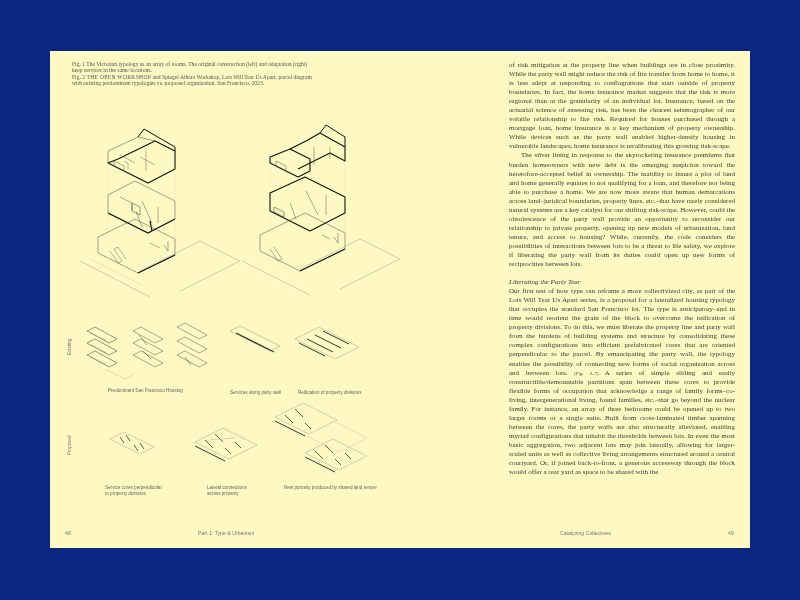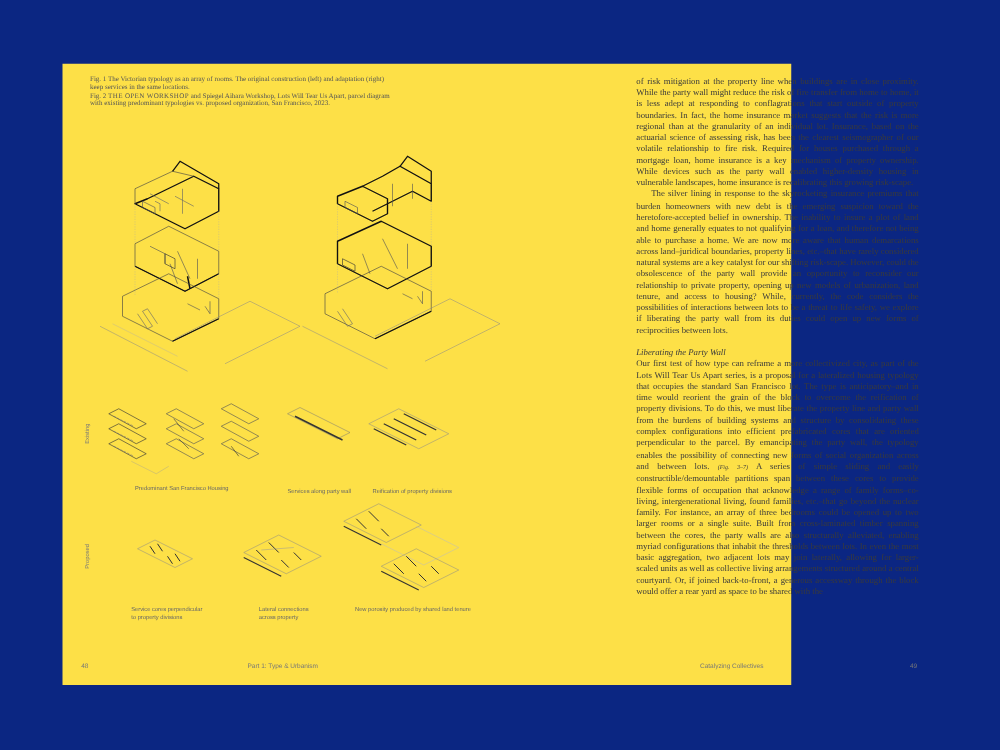--- a/index.html
+++ b/index.html
@@ -1,17 +1,17 @@
 <!DOCTYPE html>
 <html><head>
 <meta charset="utf-8">
 <style>
   html, body { margin:0; padding:0; }
   body { width:800px; height:600px; background:#0b2682; position:relative; overflow:hidden; font-family:"DejaVu Serif", serif; }
-  .spread { position:absolute; left:50px; top:51px; width:583px; height:497px; background:#fde047; }
+  .spread { position:absolute; left:50px; top:51px; width:700px; height:497px; background:#fef9c3; }
   .page { position:absolute; top:0; height:497px; }
   .page.left { left:0; width:350px; }
   .page.right { left:350px; width:350px; }
   .caption { position:absolute; left:22px; top:10px; width:240px; font-family:"Liberation Serif", serif; font-size:5.6px; line-height:6.4px; color:#555; }
   .caption p { margin:0; }
   .caption .sc { letter-spacing:0.3px; }
   .figure { position:absolute; }
   .fig-axo { left:30px; top:60px; width:330px; height:210px; }
   .grid-fig { left:15px; top:262px; width:420px; height:230px; }
   .row-label { position:absolute; font-family:"Liberation Sans", sans-serif; font-size:4.6px; color:#777; transform:rotate(-90deg); transform-origin:left top; white-space:nowrap; }
@@ -157,19 +157,19 @@
     </div>
 
     <span class="folio" style="left:15px; top:479px;">48</span>
     <span class="folio" style="left:148px; top:479px;">Part 1: Type &amp; Urbanism</span>
   </div>
 
   <div class="page right">
     <div class="body-text">
       <p>of risk mitigation at the property line when buildings are in close proximity. While the party wall might reduce the risk of fire transfer from home to home, it is less adept at responding to conflagrations that start outside of property boundaries. In fact, the home insurance market suggests that the risk is more regional than at the granularity of an individual lot. Insurance, based on the actuarial science of assessing risk, has been the clearest seismographer of our volatile relationship to fire risk. Required for houses purchased through a mortgage loan, home insurance is a key mechanism of property ownership. While devices such as the party wall enabled higher-density housing in vulnerable landscapes, home insurance is recalibrating this growing risk-scape.</p>
       <p class="indent">The silver lining in response to the skyrocketing insurance premiums that burden homeowners with new debt is the emerging suspicion toward the heretofore-accepted belief in ownership. The inability to insure a plot of land and home generally equates to not qualifying for a loan, and therefore not being able to purchase a home. We are now more aware that human demarcations across land–juridical boundaries, property lines, etc.–that have rarely considered natural systems are a key catalyst for our shifting risk-scape. However, could the obsolescence of the party wall provide an opportunity to reconsider our relationship to private property, opening up new models of urbanization, land tenure, and access to housing? While, currently, the code considers the possibilities of interactions between lots to be a threat to life safety, we explore if liberating the party wall from its duties could open up new forms of reciprocities between lots.</p>
-      <h3>Liberating the Party Wall</h3>
+      <h3>Liberating the Party Tear</h3>
       <p><span>Our first test of how type can reframe a more collectivized city, as part of the Lots Will Tear Us Apart series, is a proposal for a lateralized housing typology that occupies the standard San Francisco lot. The type is anticipatory–and in time would reorient the grain of the block to overcome the reification of property divisions. To do this, we must liberate the property line and party wall from the burdens of building systems and structure by consolidating these complex configurations into efficient prefabricated cores that are oriented perpendicular to the parcel. By emancipating the party wall, the typology enables the possibility of connecting new forms of social organization across and between lots. </span><span class="figref">(Fig. 3–7)</span><span> A series of simple sliding and easily constructible/demountable partitions span between these cores to provide flexible forms of occupation that acknowledge a range of family forms–co-living, intergenerational living, found families, etc.–that go beyond the nuclear family. For instance, an array of three bedrooms could be opened up to two larger rooms or a single suite. Built from cross-laminated timber spanning between the cores, the party walls are also structurally alleviated, enabling myriad configurations that inhabit the thresholds between lots. In even the most basic aggregation, two adjacent lots may join laterally, allowing for larger-scaled units as well as collective living arrangements structured around a central courtyard. Or, if joined back-to-front, a generous accessway through the block would offer a rear yard as space to be shared with the</span></p>
     </div>
     <span class="folio" style="left:160px; top:479px;">Catalyzing Collectives</span>
     <span class="folio" style="left:328px; top:479px;">49</span>
   </div>
 </div>
 
 </body></html>

